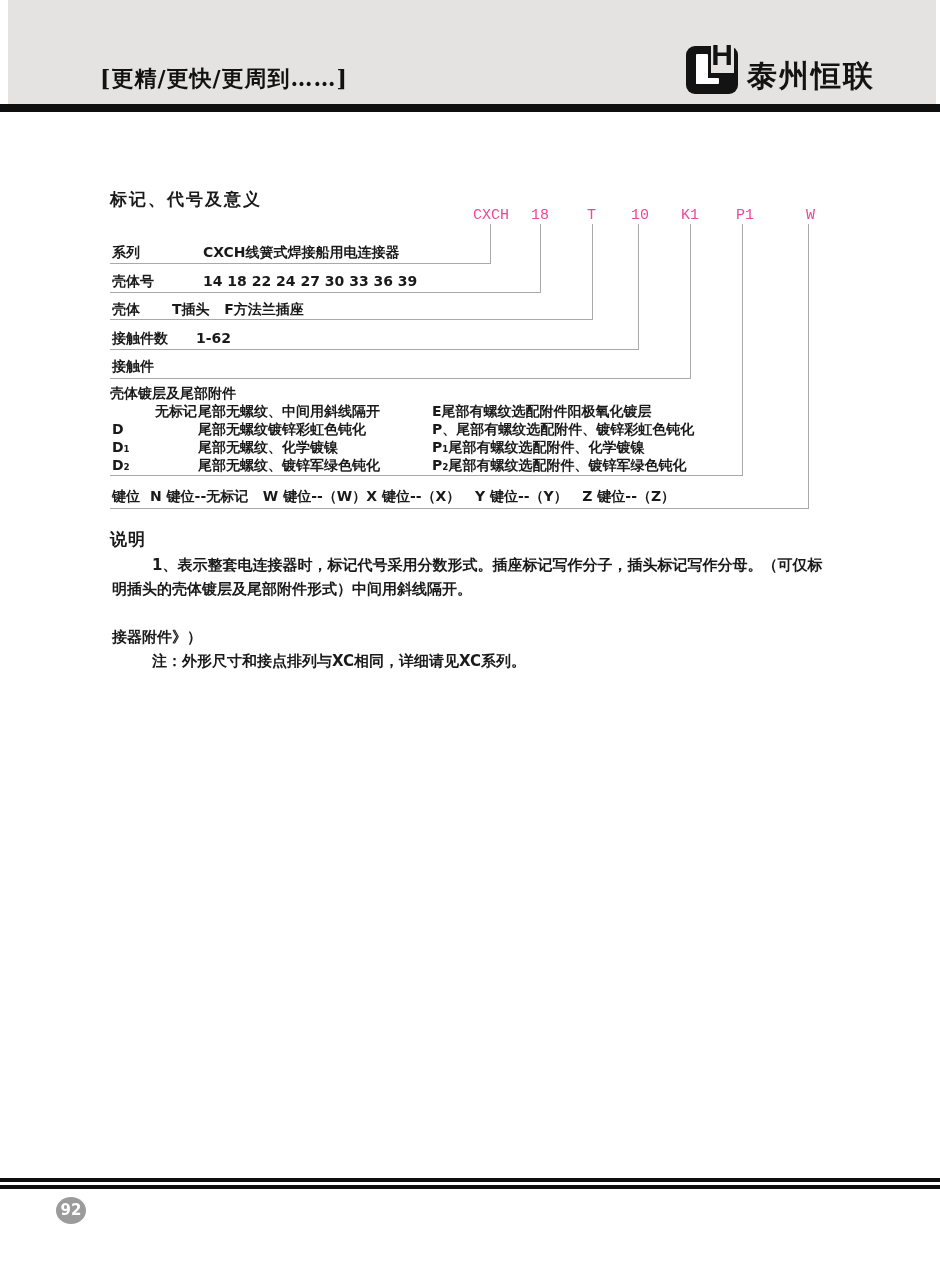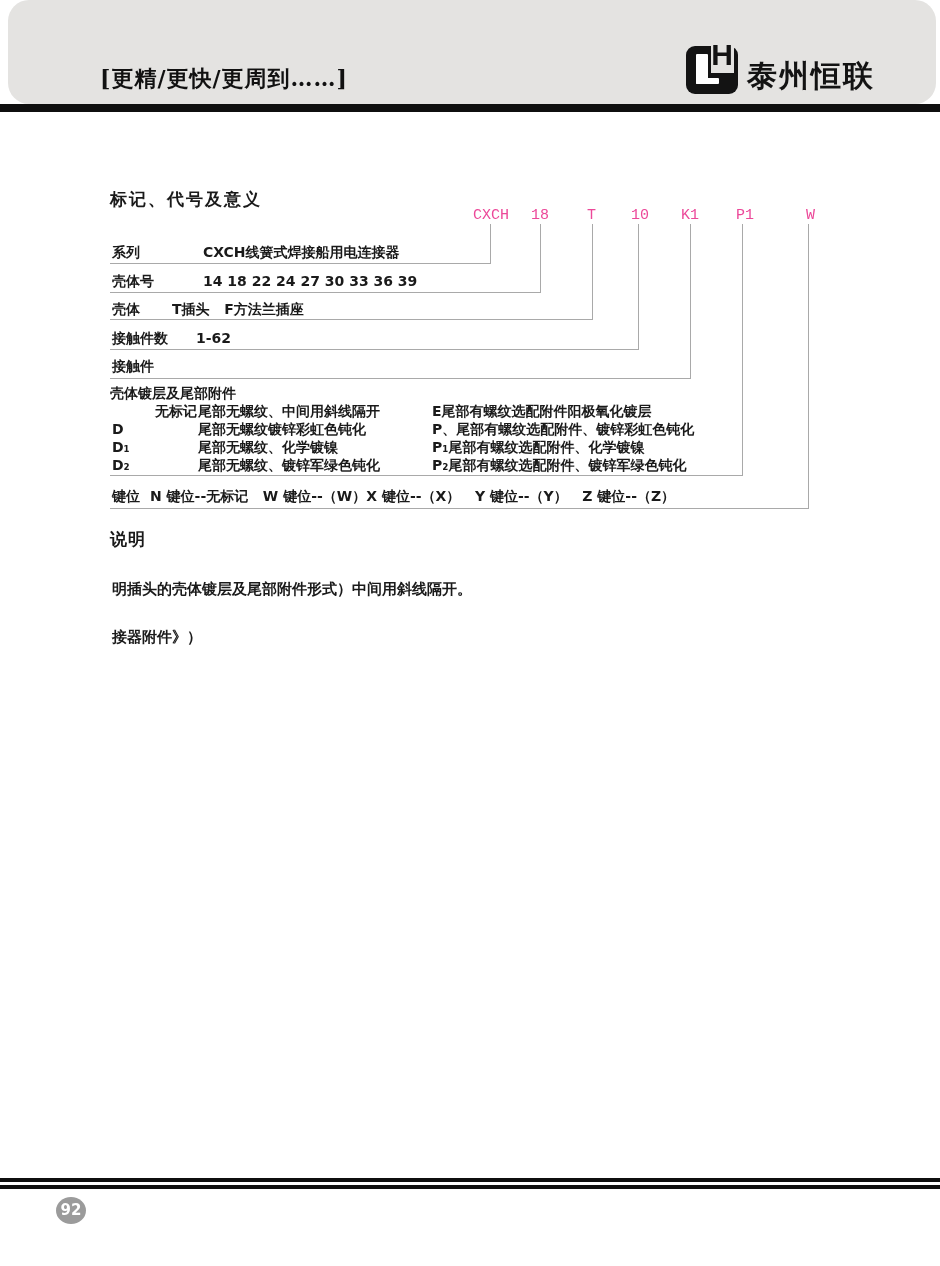--- a/index.html
+++ b/index.html
@@ -2,21 +2,21 @@
 <html><head>
 <meta charset="utf-8">
 <style>
   html,body{margin:0;padding:0;background:#fff;}
   .page{
     position:relative;width:940px;height:1266px;background:#ffffff;
     font-family:"DejaVu Sans","Liberation Sans",sans-serif;
     color:#1a1a1a;overflow:hidden;
   }
   
-  .gray-band{position:absolute;left:8px;top:0;width:928px;height:104px;background:#e4e3e1;border-radius:21px;}
+  .gray-band{position:absolute;left:8px;top:0;width:928px;height:104px;background:#e4e3e1;}
   .top-black-bar{position:absolute;left:0;top:104px;width:940px;height:8px;background:#0f0f0f;}
   .slogan{
     position:absolute;left:92px;top:64px;
     font-family:"DejaVu Serif","Liberation Serif",serif;
     font-size:22px;font-weight:bold;letter-spacing:1px;color:#111;
   }
   .logo-icon{position:absolute;left:686px;top:46px;width:52px;height:48px;background:#131313;border-radius:9px;}
   .logo-l-bar{position:absolute;left:10px;top:8px;width:12px;height:30px;background:#fff;border-radius:1px;}
   .logo-l-foot{position:absolute;left:10px;top:32px;width:23px;height:6px;background:#fff;border-radius:1px;}
   .logo-h-notch{position:absolute;right:4px;top:-3px;width:23px;height:30px;background:#e4e3e1;}
@@ -138,20 +138,22 @@
   <div class="pl-right py2">P₁尾部有螺纹选配附件、化学镀镍</div>
 
   <div class="pl-code pc py3">D₂</div>
   <div class="pl-left py3">尾部无螺纹、镀锌军绿色钝化</div>
   <div class="pl-right py3">P₂尾部有螺纹选配附件、镀锌军绿色钝化</div>
 
   <div class="drow-label drl dr5">键位</div>
   <div class="drow-text dt5">N 键位--无标记   W 键位--（W）X 键位--（X）   Y 键位--（Y）   Z 键位--（Z）</div>
 
   <div class="notes-title">说明</div>
+  <div class="note-line nl-indent ny0">1、表示整套电连接器时，标记代号采用分数形式。插座标记写作分子，插头标记写作分母。（可仅标</div>
   <div class="note-line nl-flush ny1">明插头的壳体镀层及尾部附件形式）中间用斜线隔开。</div>
   <div class="note-line nl-flush ny3">接器附件》）</div>
+  <div class="note-line nl-indent ny4">注：外形尺寸和接点排列与XC相同，详细请见XC系列。</div>
 
   <div class="footer-bar-a"></div>
   <div class="footer-bar-b"></div>
   <div class="page-number-badge">92</div>
 
 </div>
 
 </body></html>

